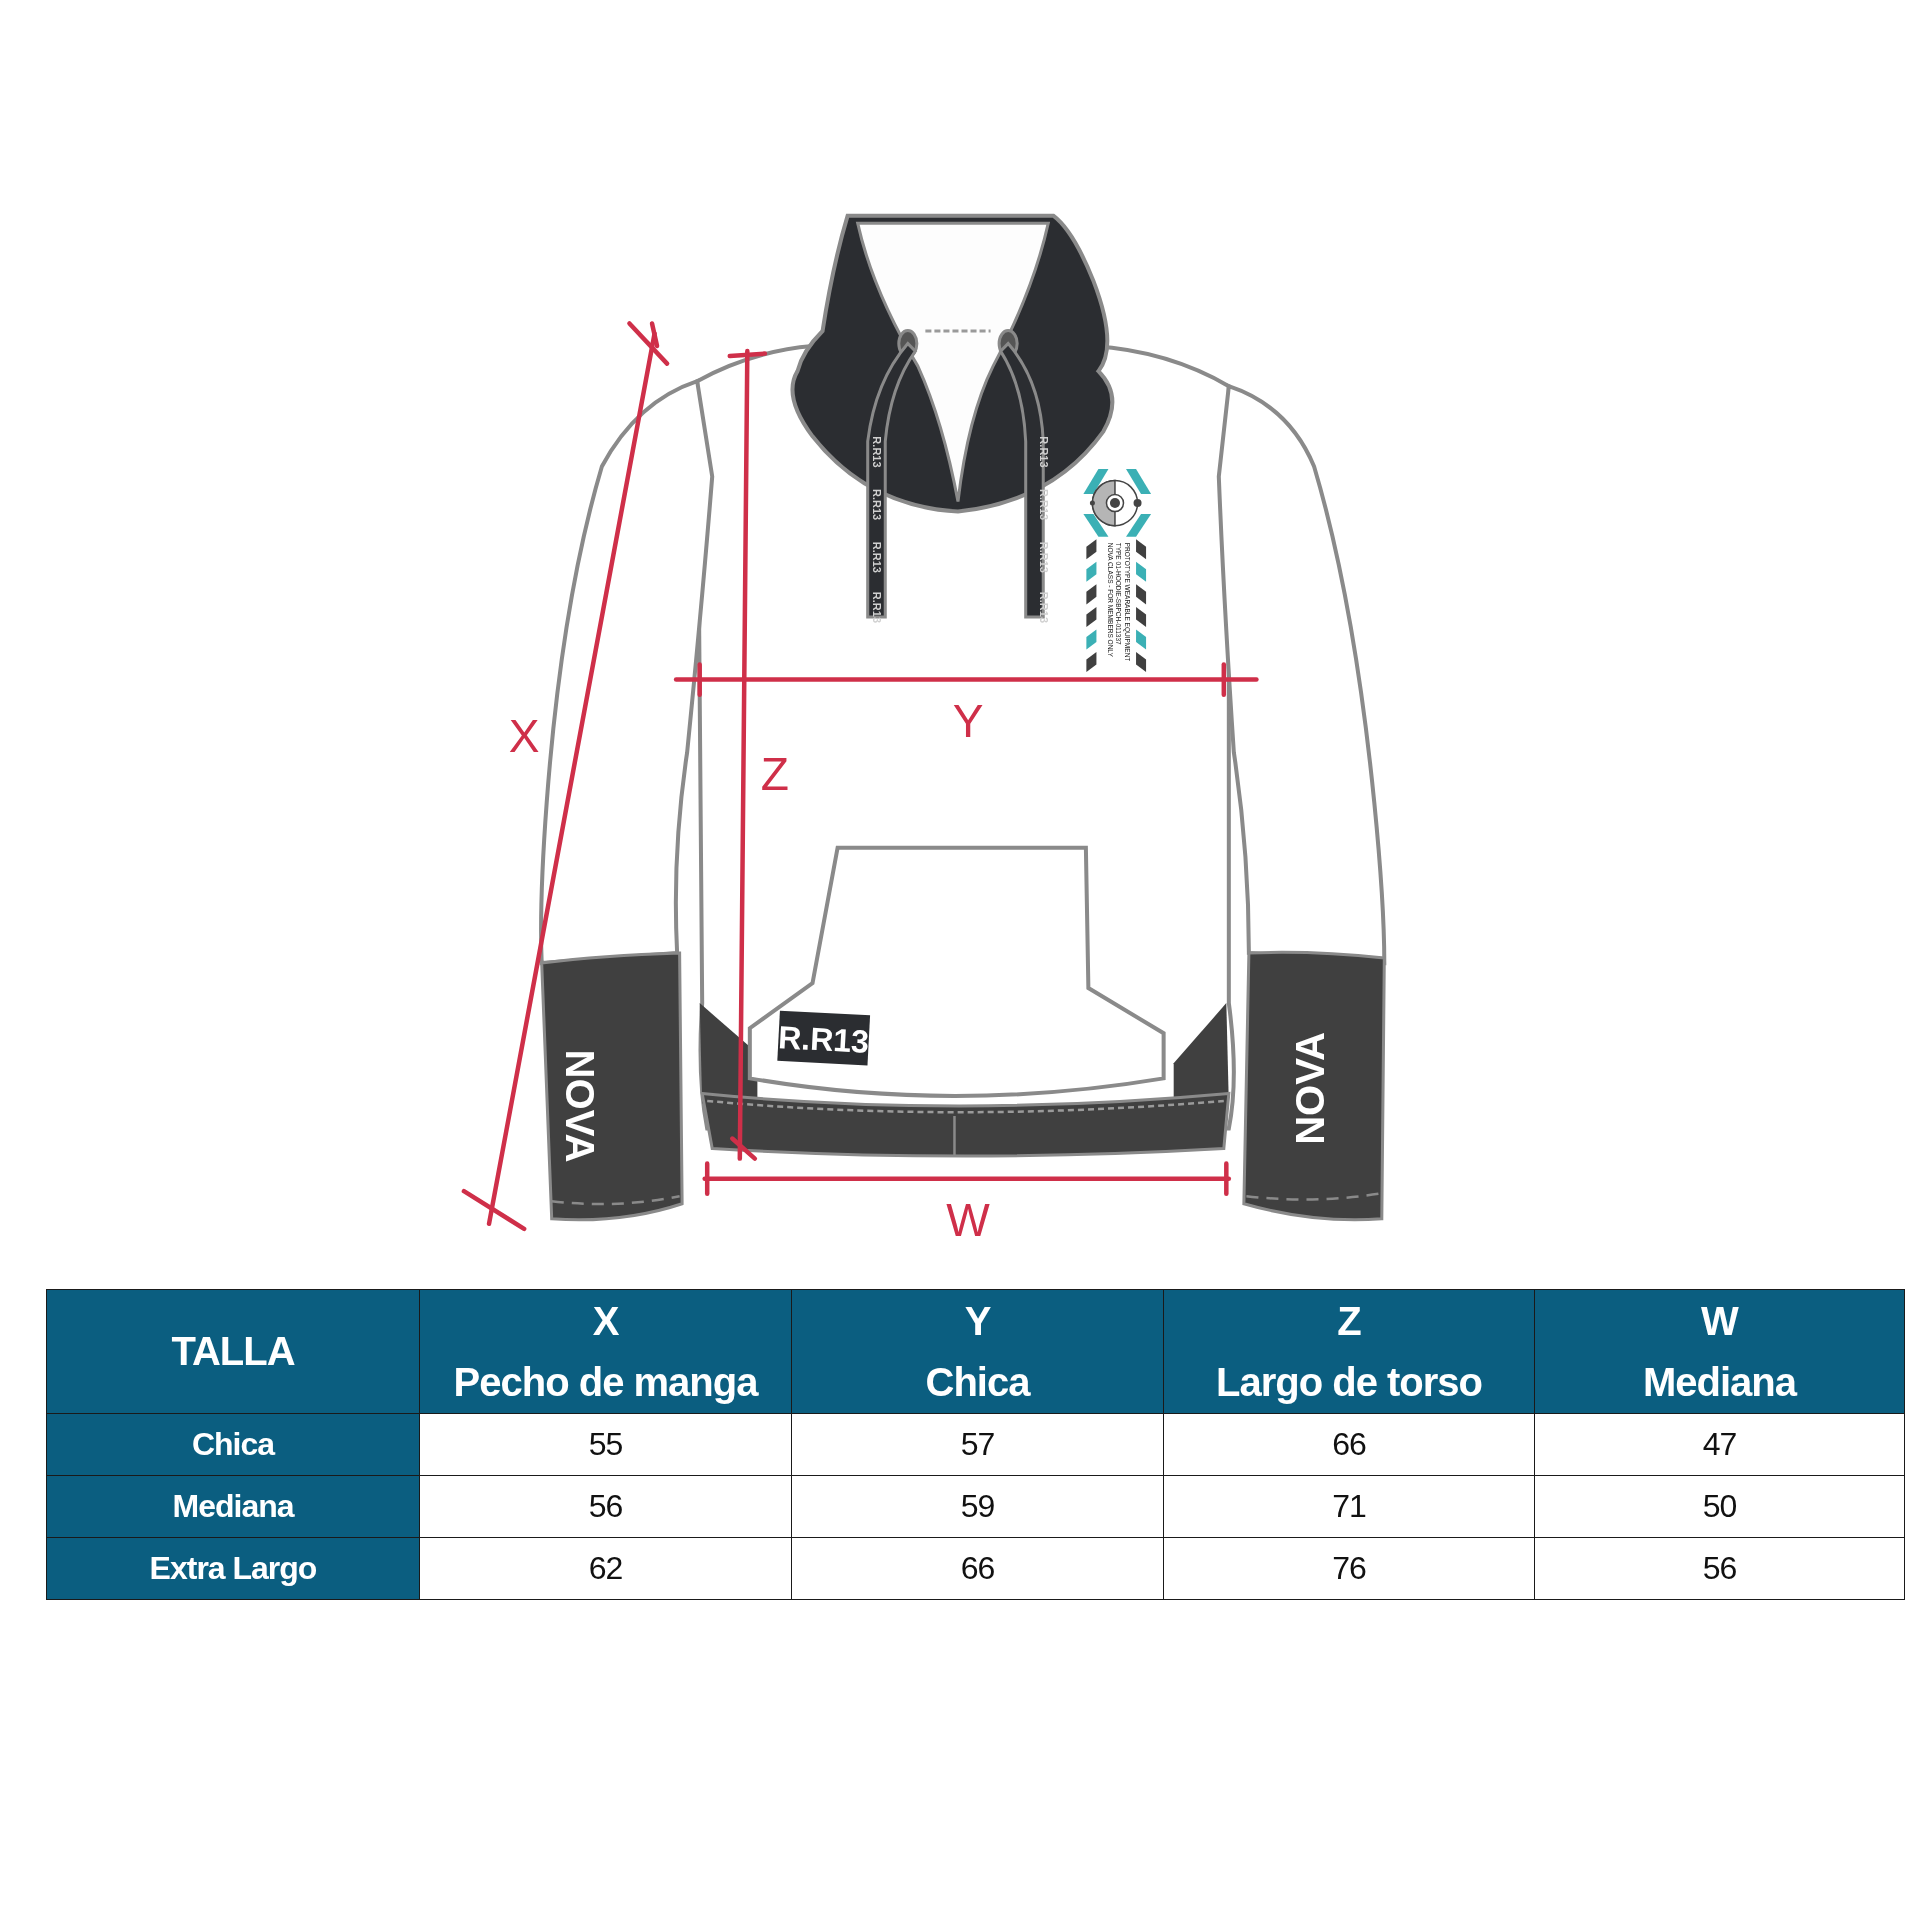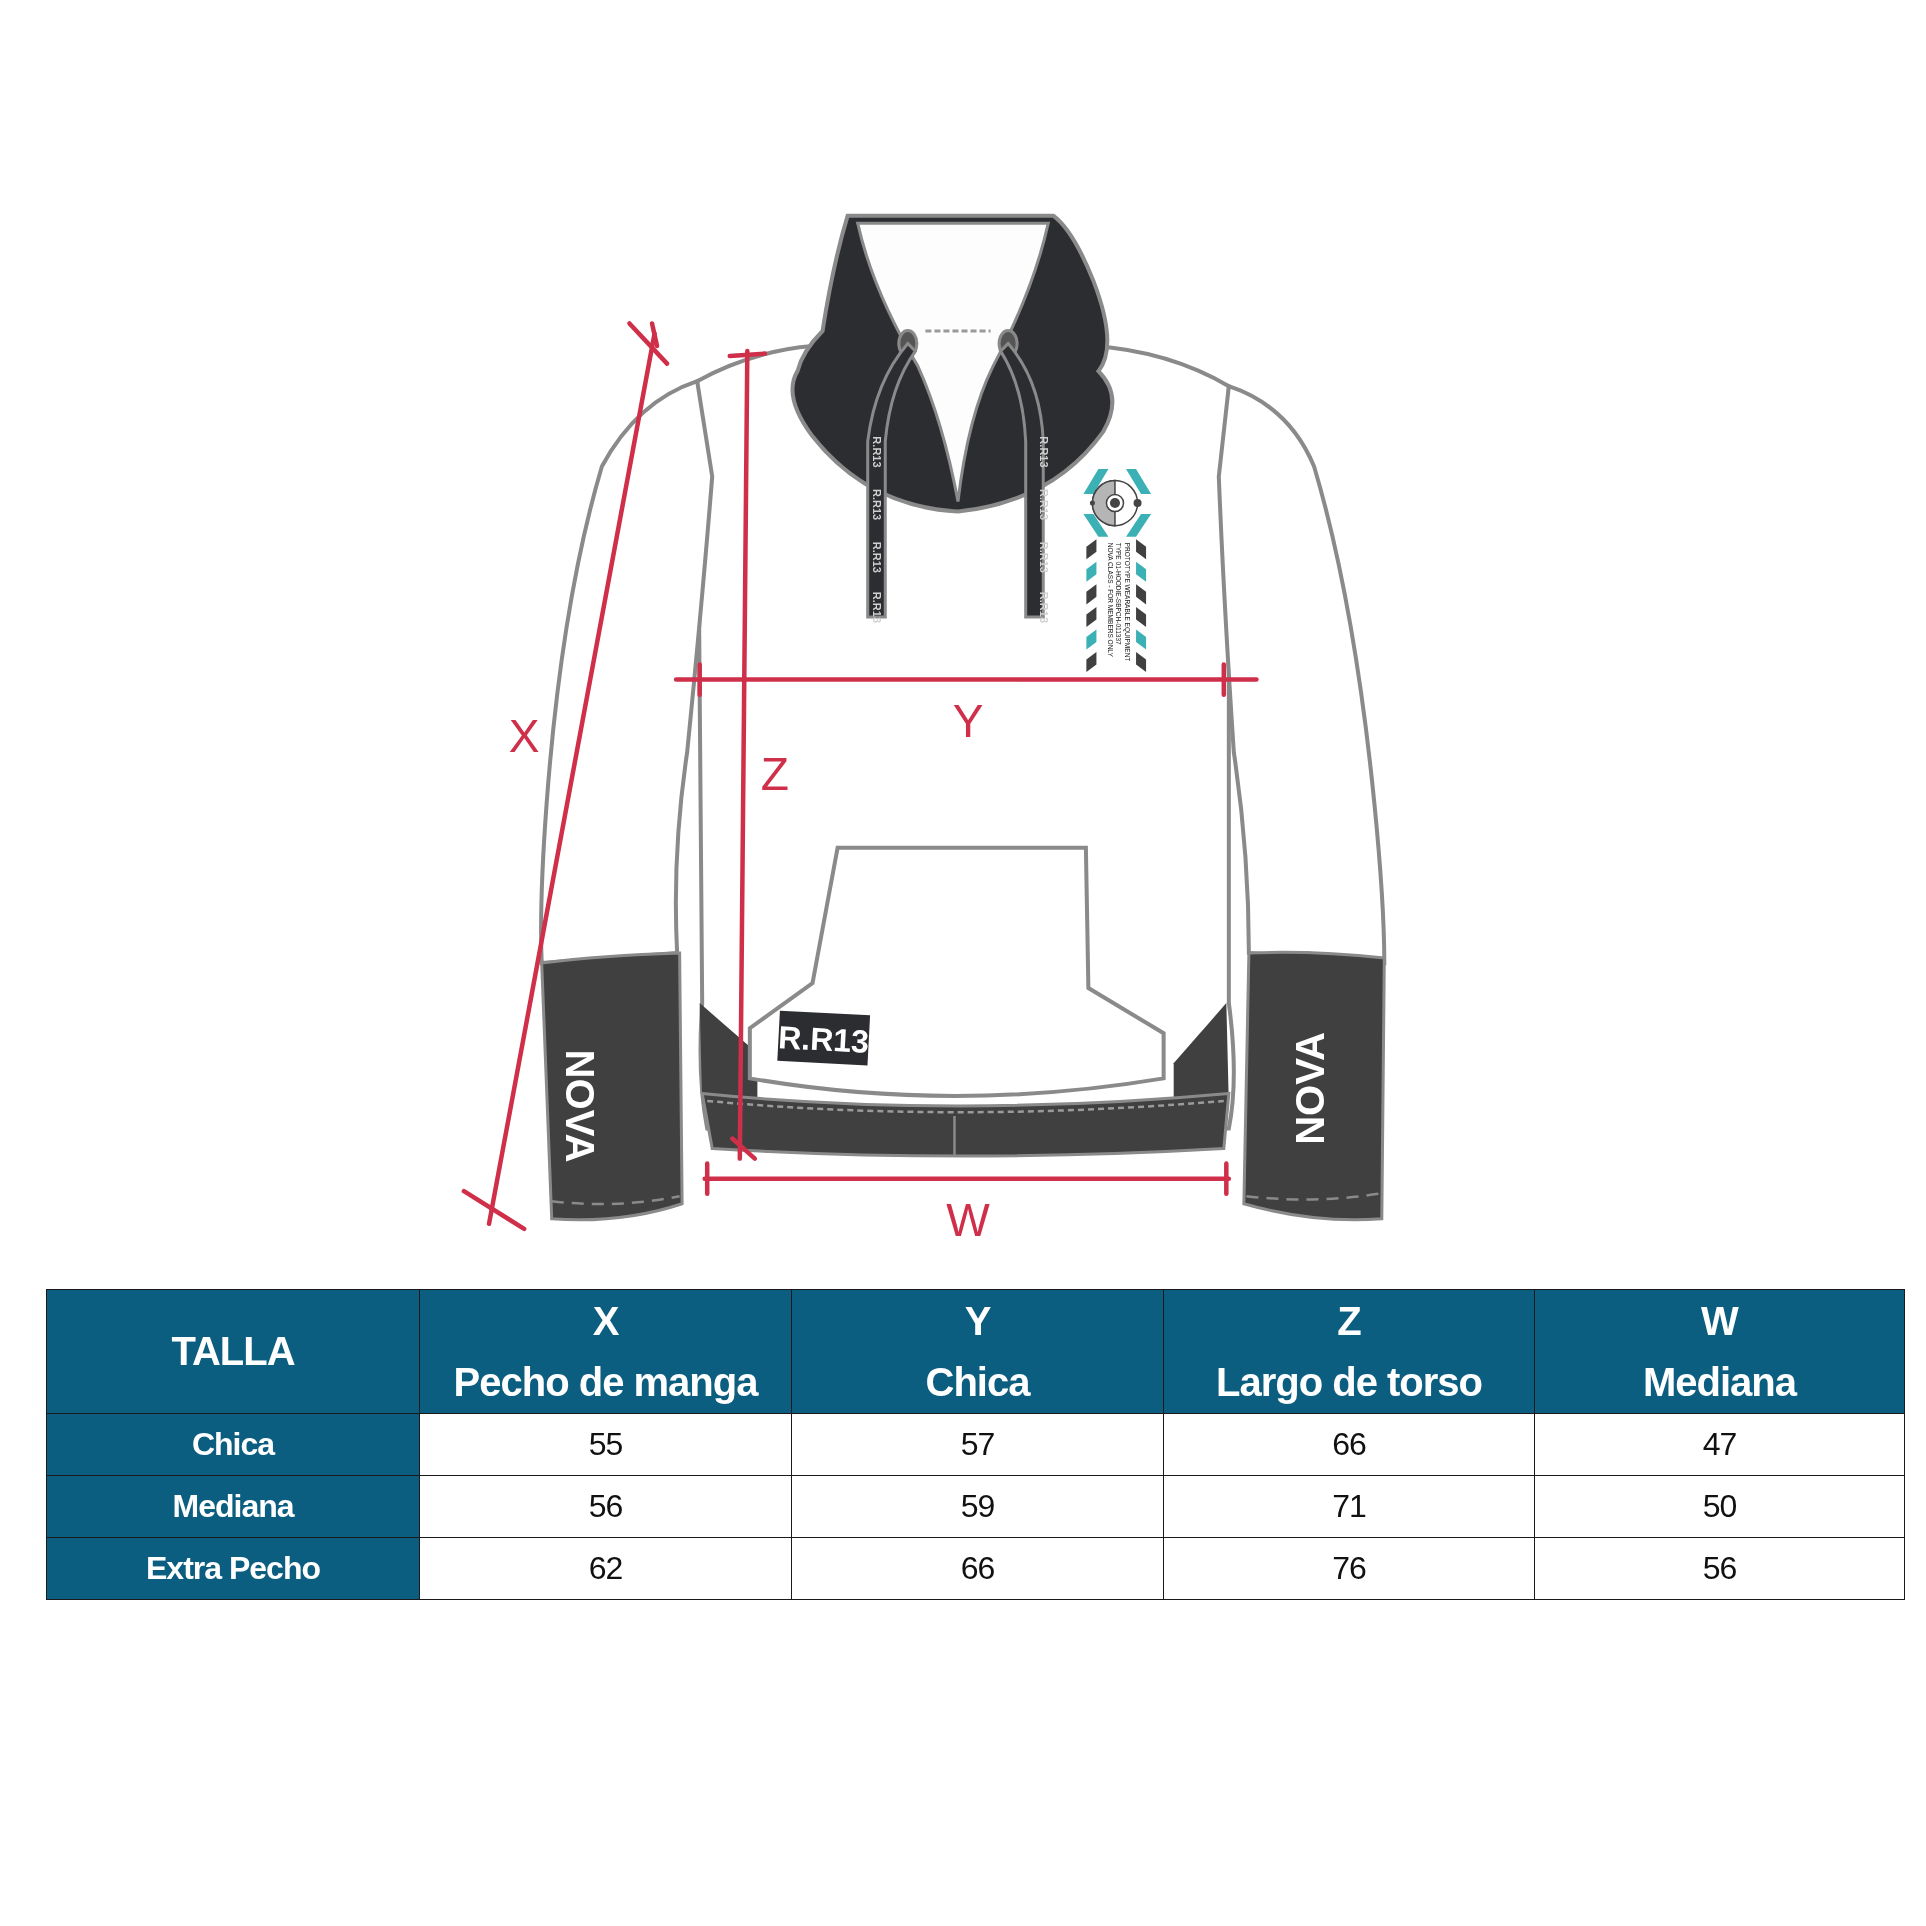--- a/index.html
+++ b/index.html
@@ -191,21 +191,21 @@
       <td>47</td>
     </tr>
     <tr>
       <th>Mediana</th>
       <td>56</td>
       <td>59</td>
       <td>71</td>
       <td>50</td>
     </tr>
     <tr>
-      <th>Extra Pecho</th>
+      <th>Extra Largo</th>
       <td>62</td>
       <td>66</td>
       <td>76</td>
       <td>56</td>
     </tr>
   </tbody>
 </table>
 
 
 </body></html>

